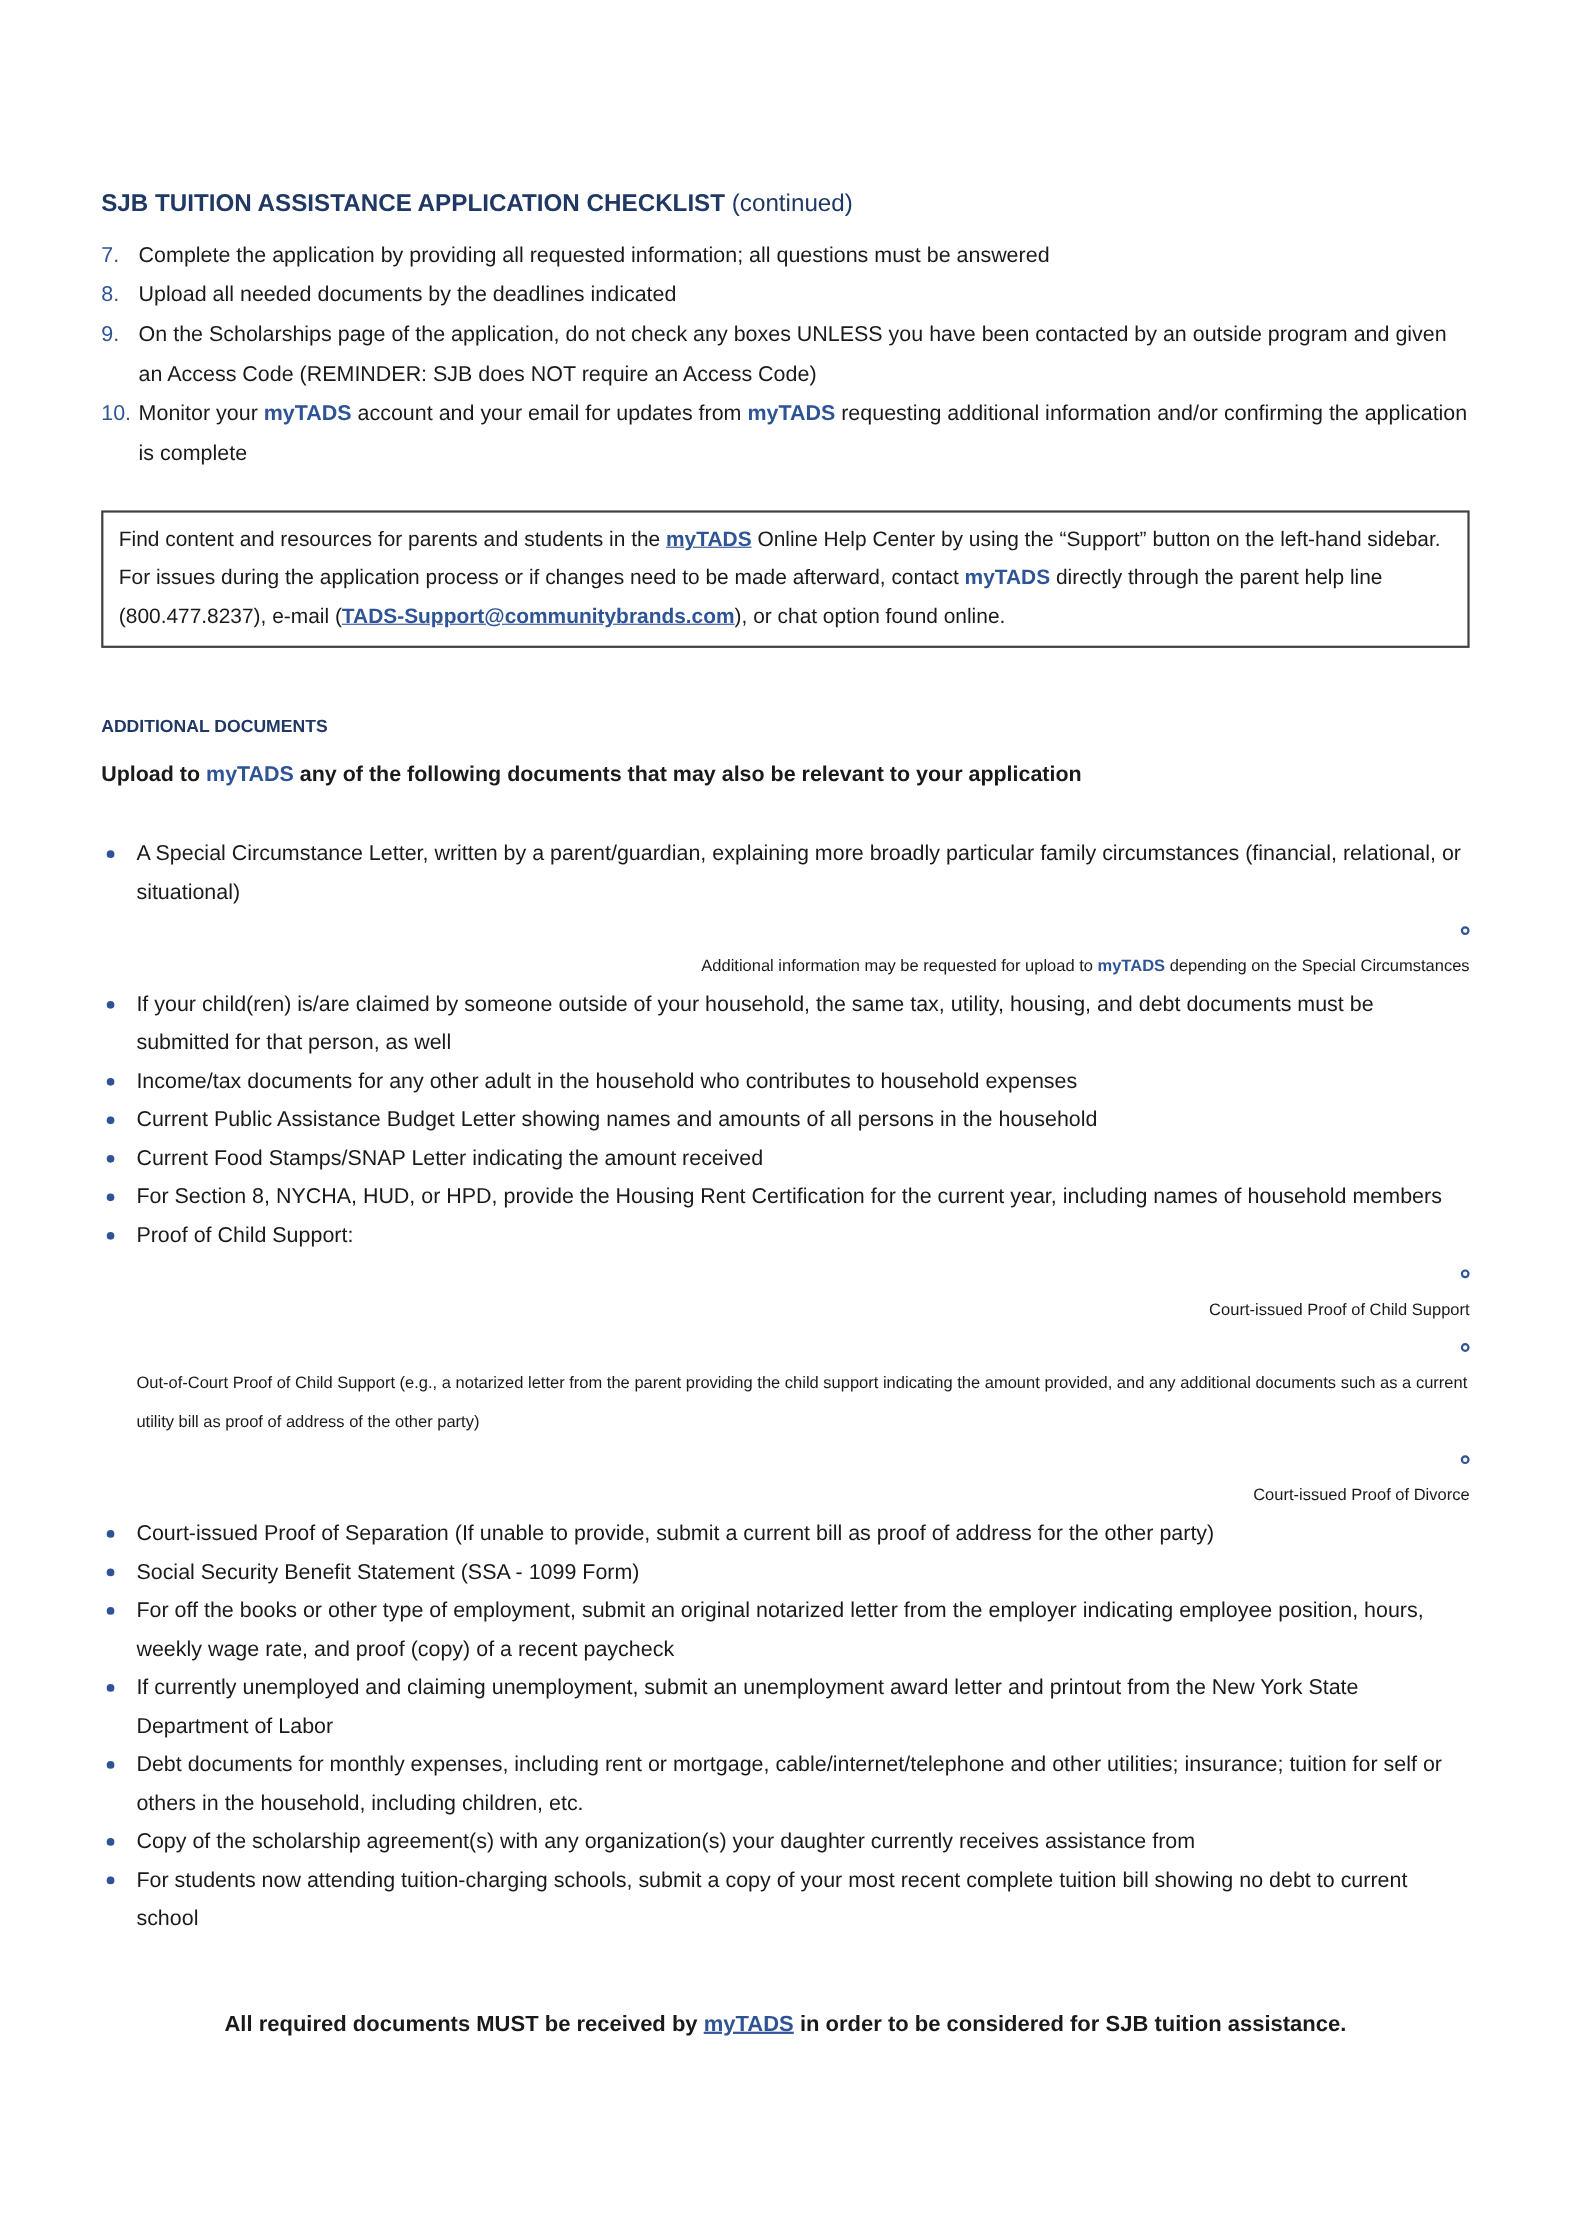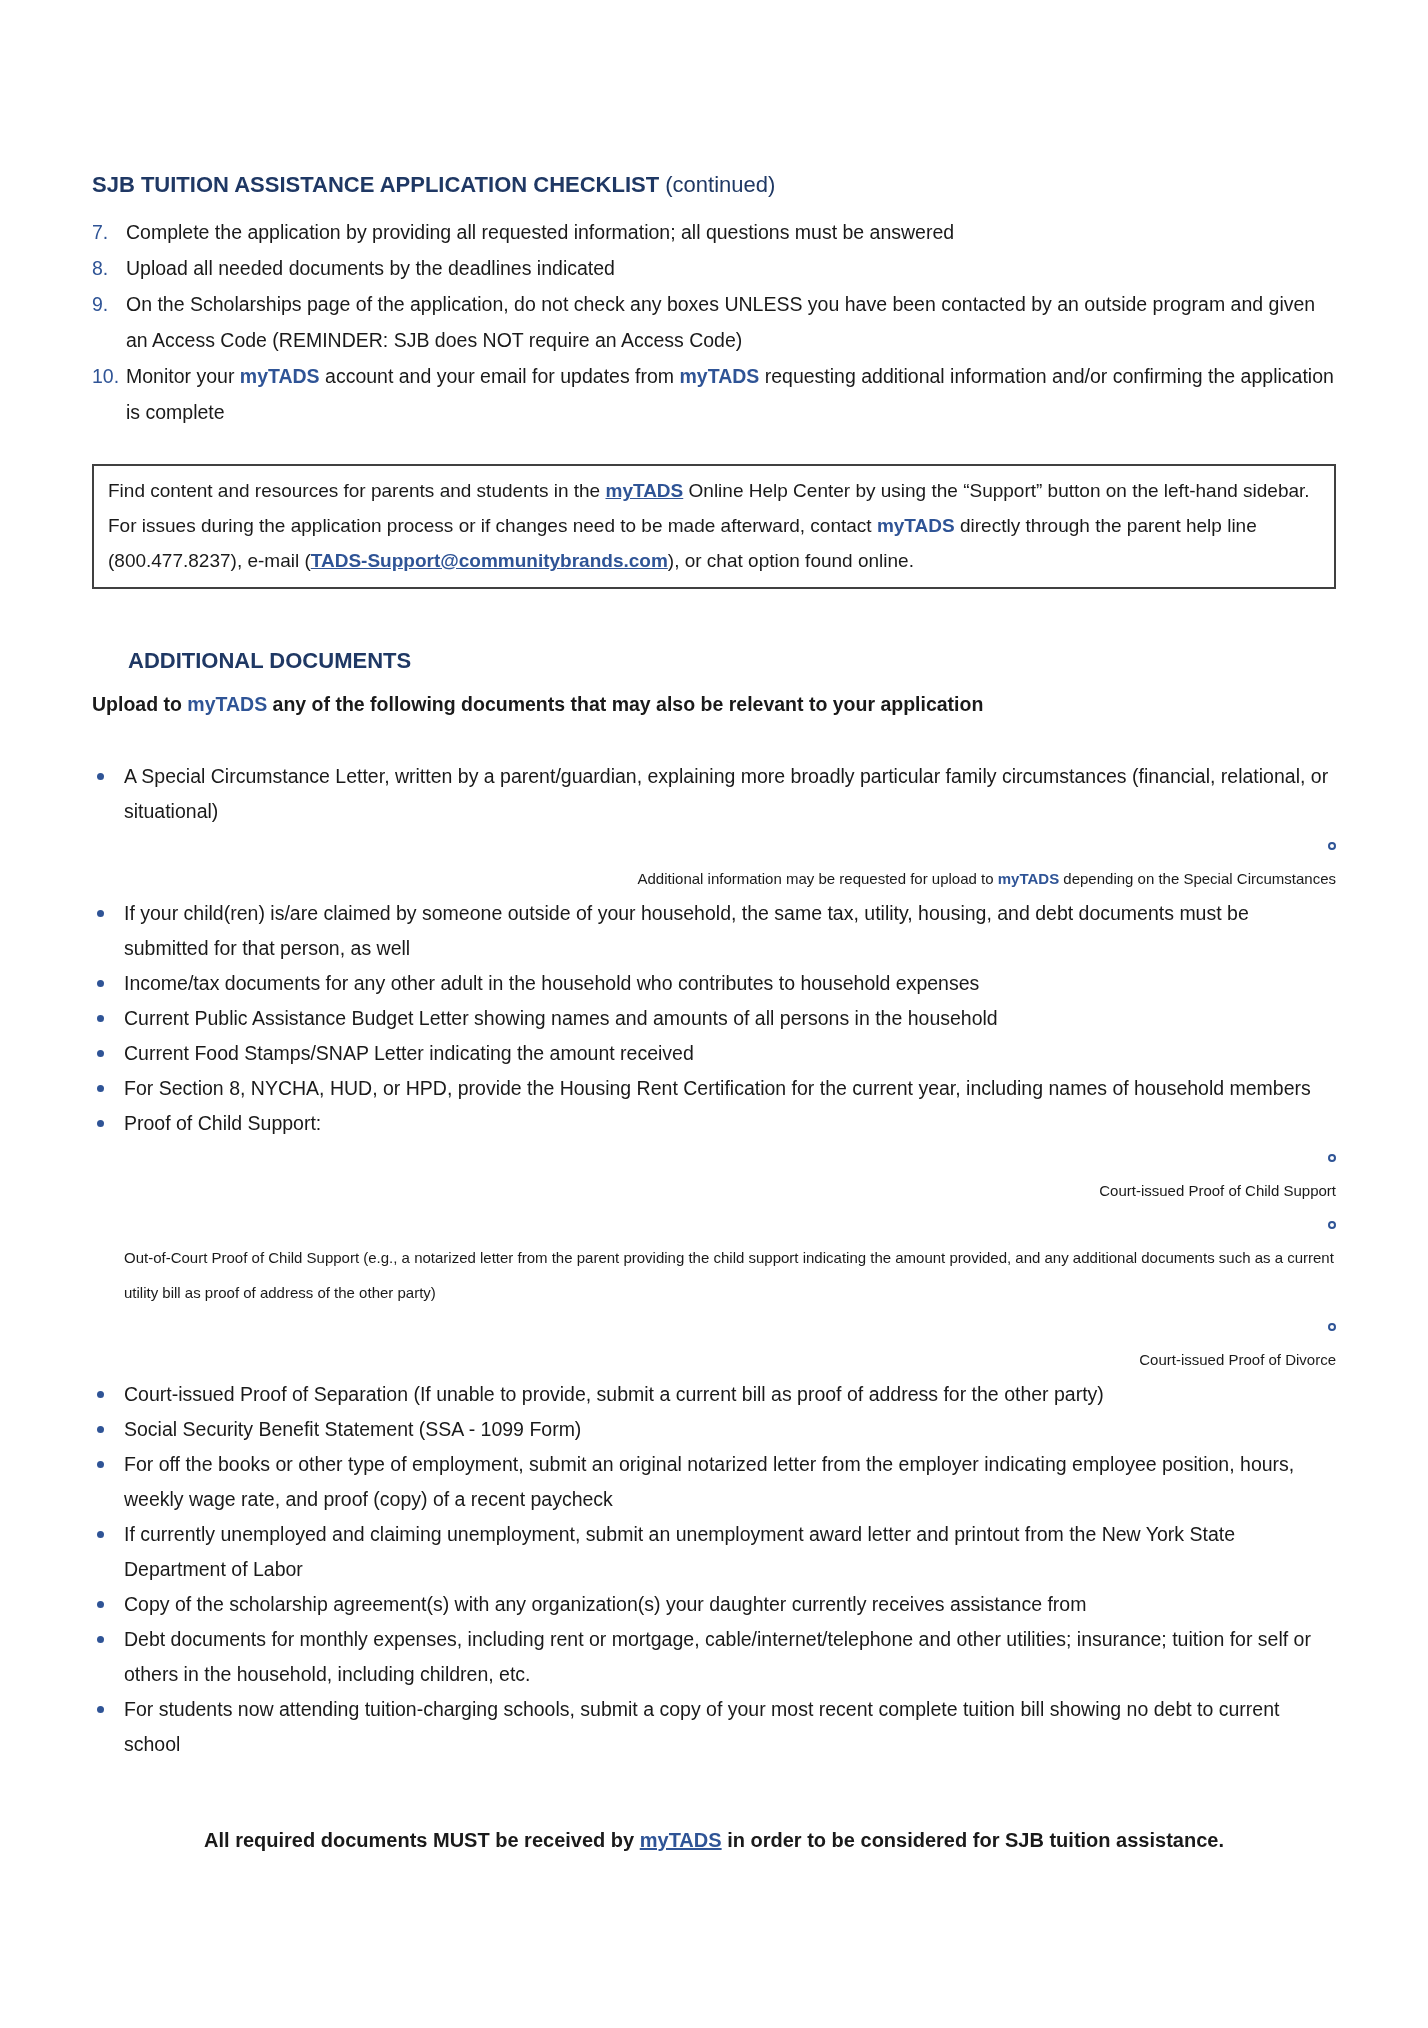--- a/index.html
+++ b/index.html
@@ -45,25 +45,24 @@
     margin-top: 34px;
     border: 2px solid #404040;
     padding: 7px 14px 9px 14px;
     font-size: 19px;
     line-height: 35px;
   }
 
   
   .section-heading {
     margin-top: 58px;
-    font-size: 22px;
+    font-size: 16px;
     font-weight: bold;
     color: #1f3864;
     line-height: 28px;
-    margin-left: 36px;
   }
   .section-subtitle {
     margin-top: 14px;
     font-size: 19.5px;
     line-height: 30px;
     font-weight: bold;
   }
 
   .bullet-list { margin-top: 40px; }
   .bullet-item {
@@ -259,34 +258,34 @@
       <span class="bullet-marker-col">
           <span class="bullet-dot"></span>
         </span>
       <div class="bullet-text"><span>If currently unemployed and claiming unemployment, submit an unemployment award letter and printout from the New York State Department of Labor</span></div>
     </div>
 
     <div class="bullet-item">
       <span class="bullet-marker-col">
           <span class="bullet-dot"></span>
         </span>
+      <div class="bullet-text"><span>Debt documents for monthly expenses, including rent or mortgage, cable/internet/telephone and other utilities; insurance; tuition for self or others in the household, including children, etc.</span></div>
+    </div>
+
+    <div class="bullet-item">
+      <span class="bullet-marker-col">
+          <span class="bullet-dot"></span>
+        </span>
       <div class="bullet-text"><span>Copy of the scholarship agreement(s) with any organization(s) your daughter currently receives assistance from</span></div>
     </div>
 
     <div class="bullet-item">
       <span class="bullet-marker-col">
           <span class="bullet-dot"></span>
         </span>
-      <div class="bullet-text"><span>Debt documents for monthly expenses, including rent or mortgage, cable/internet/telephone and other utilities; insurance; tuition for self or others in the household, including children, etc.</span></div>
-    </div>
-
-    <div class="bullet-item">
-      <span class="bullet-marker-col">
-          <span class="bullet-dot"></span>
-        </span>
       <div class="bullet-text"><span>For students now attending tuition-charging schools, submit a copy of your most recent complete tuition bill showing no debt to current school</span></div>
     </div>
 
   </div>
 
   <div class="closing"><span class="run-bold">All required documents MUST be received by </span><span class="run-tads run-underline">myTADS</span><span class="run-bold"> in order to be considered for SJB tuition assistance.</span></div>
 
 </div>
 
 </body></html>

